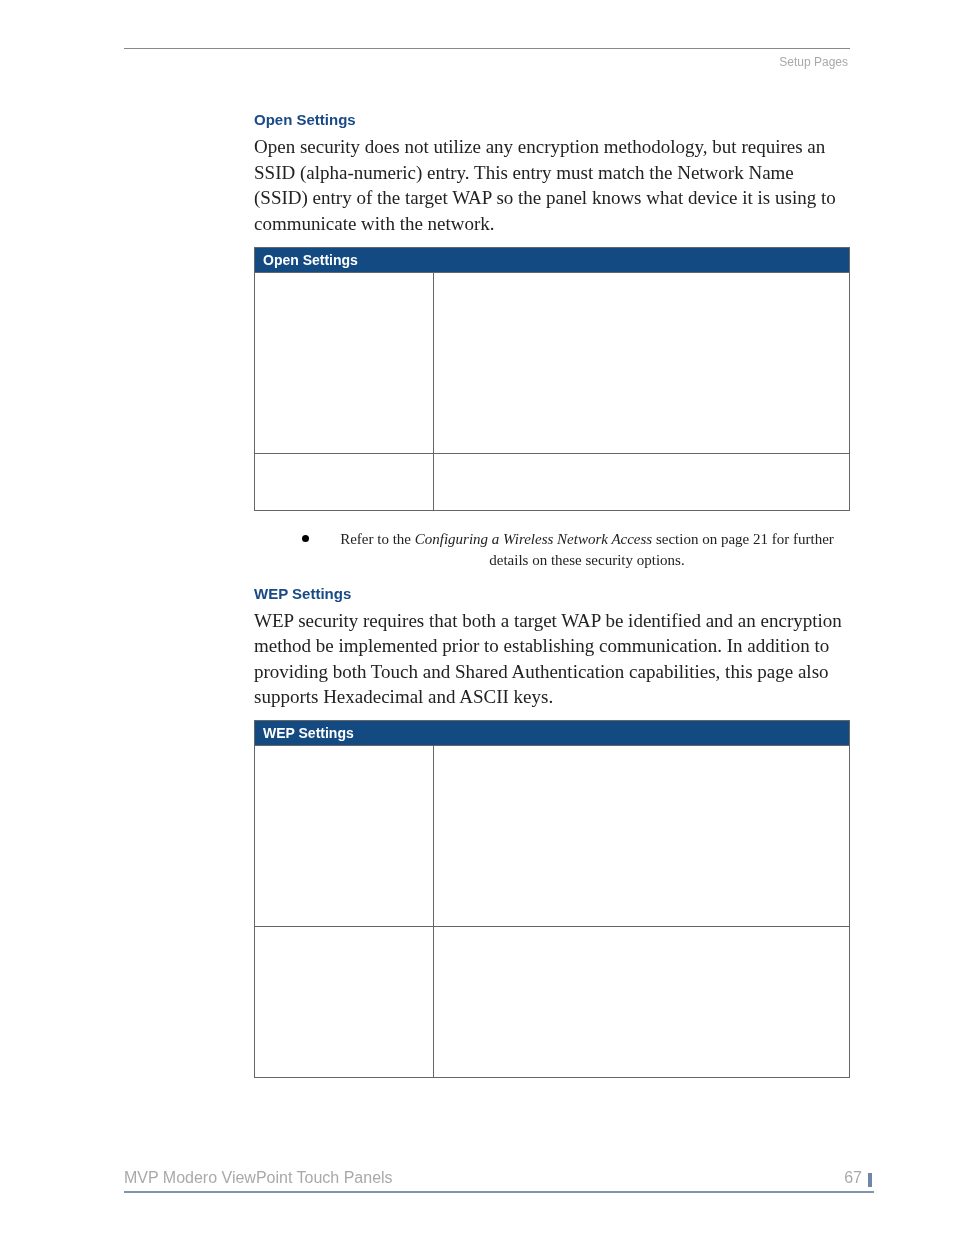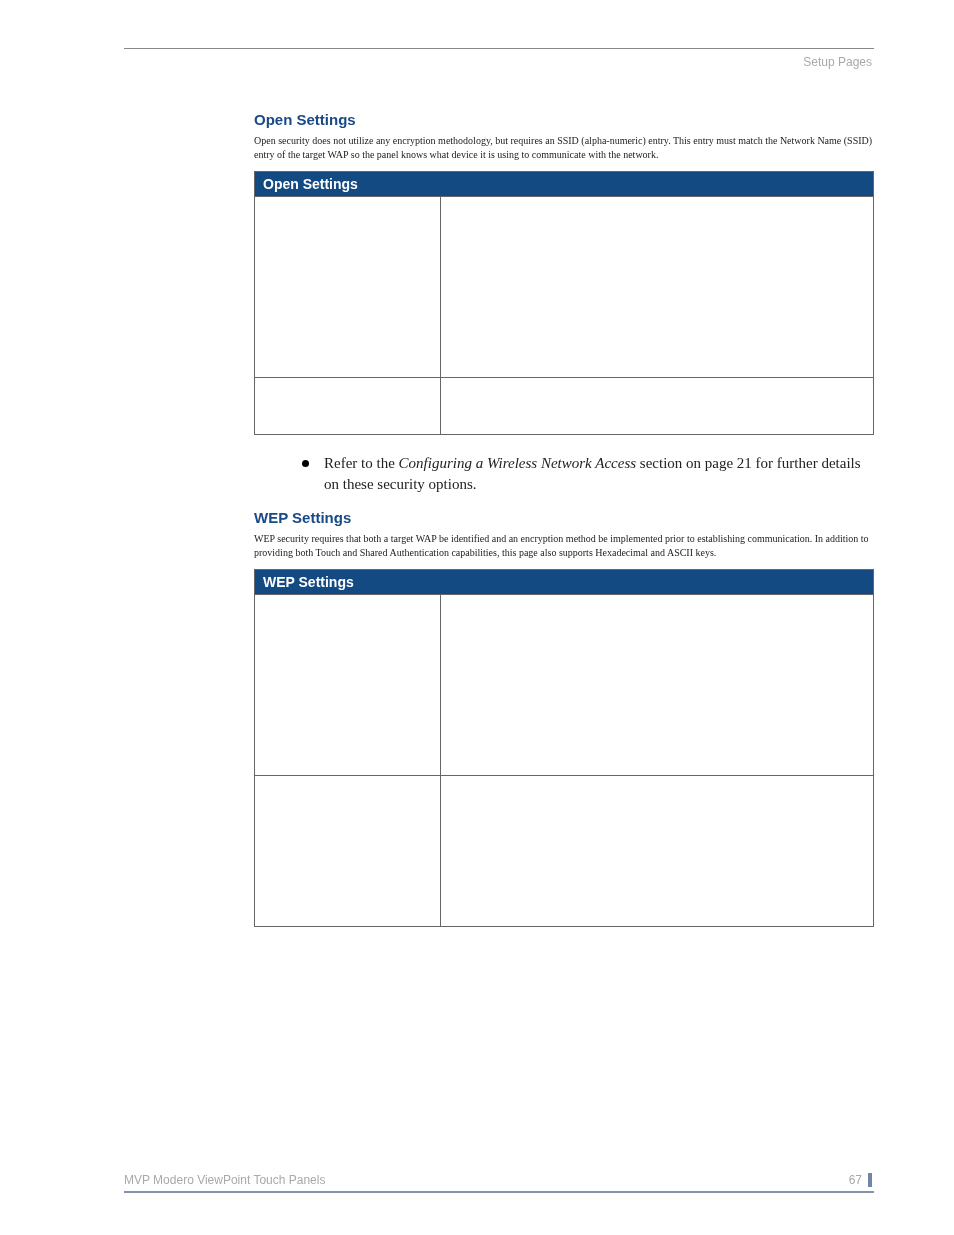--- a/index.html
+++ b/index.html
@@ -4,21 +4,21 @@
 <style>
   html, body {
     margin: 0;
     padding: 0;
     background: #ffffff;
     width: 954px;
   }
   .page {
     box-sizing: border-box;
     width: 954px;
-    padding: 48px 80px 40px 124px;
+    padding: 48px 104px 40px 124px;
     font-family: "Times New Roman", Times, serif;
     color: #222;
     position: relative;
     min-height: 1235px;
   }
   .top-rule {
     border: none;
     border-top: 1px solid #888;
     margin: 0 0 6px 0;
   }
@@ -32,21 +32,21 @@
   }
   .content { padding-left: 130px; }
   .section-heading {
     font-family: Arial, Helvetica, sans-serif;
     font-weight: bold;
     font-size: 15px;
     color: #184a86;
     margin: 0 0 6px 0;
   }
   .body-para {
-    font-size: 10px;
+    font-size: 19px;
     line-height: 1.35;
     margin: 0 0 10px 0;
   }
   table.settings {
     width: 100%;
     border-collapse: collapse;
     margin-bottom: 18px;
   }
   table.settings th {
     background: #134a82;
@@ -60,20 +60,21 @@
   }
   table.settings td {
     border: 1px solid #666;
     padding: 0;
   }
   .col-left { width: 30%; }
   .bullets {
     list-style: none;
     padding: 0 0 0 48px;
     margin: 3px 0 14px 0;
+    text-align: center;
   }
   .bullets li {
     position: relative;
     font-size: 15px;
     line-height: 1.4;
     padding-left: 22px;
     margin-bottom: 8px;
   }
   .bullets li::before {
     content: "";
@@ -89,21 +90,21 @@
     position: absolute;
     left: 124px;
     right: 80px;
     bottom: 42px;
   }
   .footer-line {
     display: flex;
     justify-content: space-between;
     align-items: baseline;
     font-family: Arial, Helvetica, sans-serif;
-    font-size: 12px;
+    font-size: 16px;
     color: #a9a9a9;
     padding-right: 2px;
   }
   .footer-page-wrap {
     display: flex;
     align-items: flex-end;
     gap: 6px;
   }
   .footer-bar {
     width: 4px;

